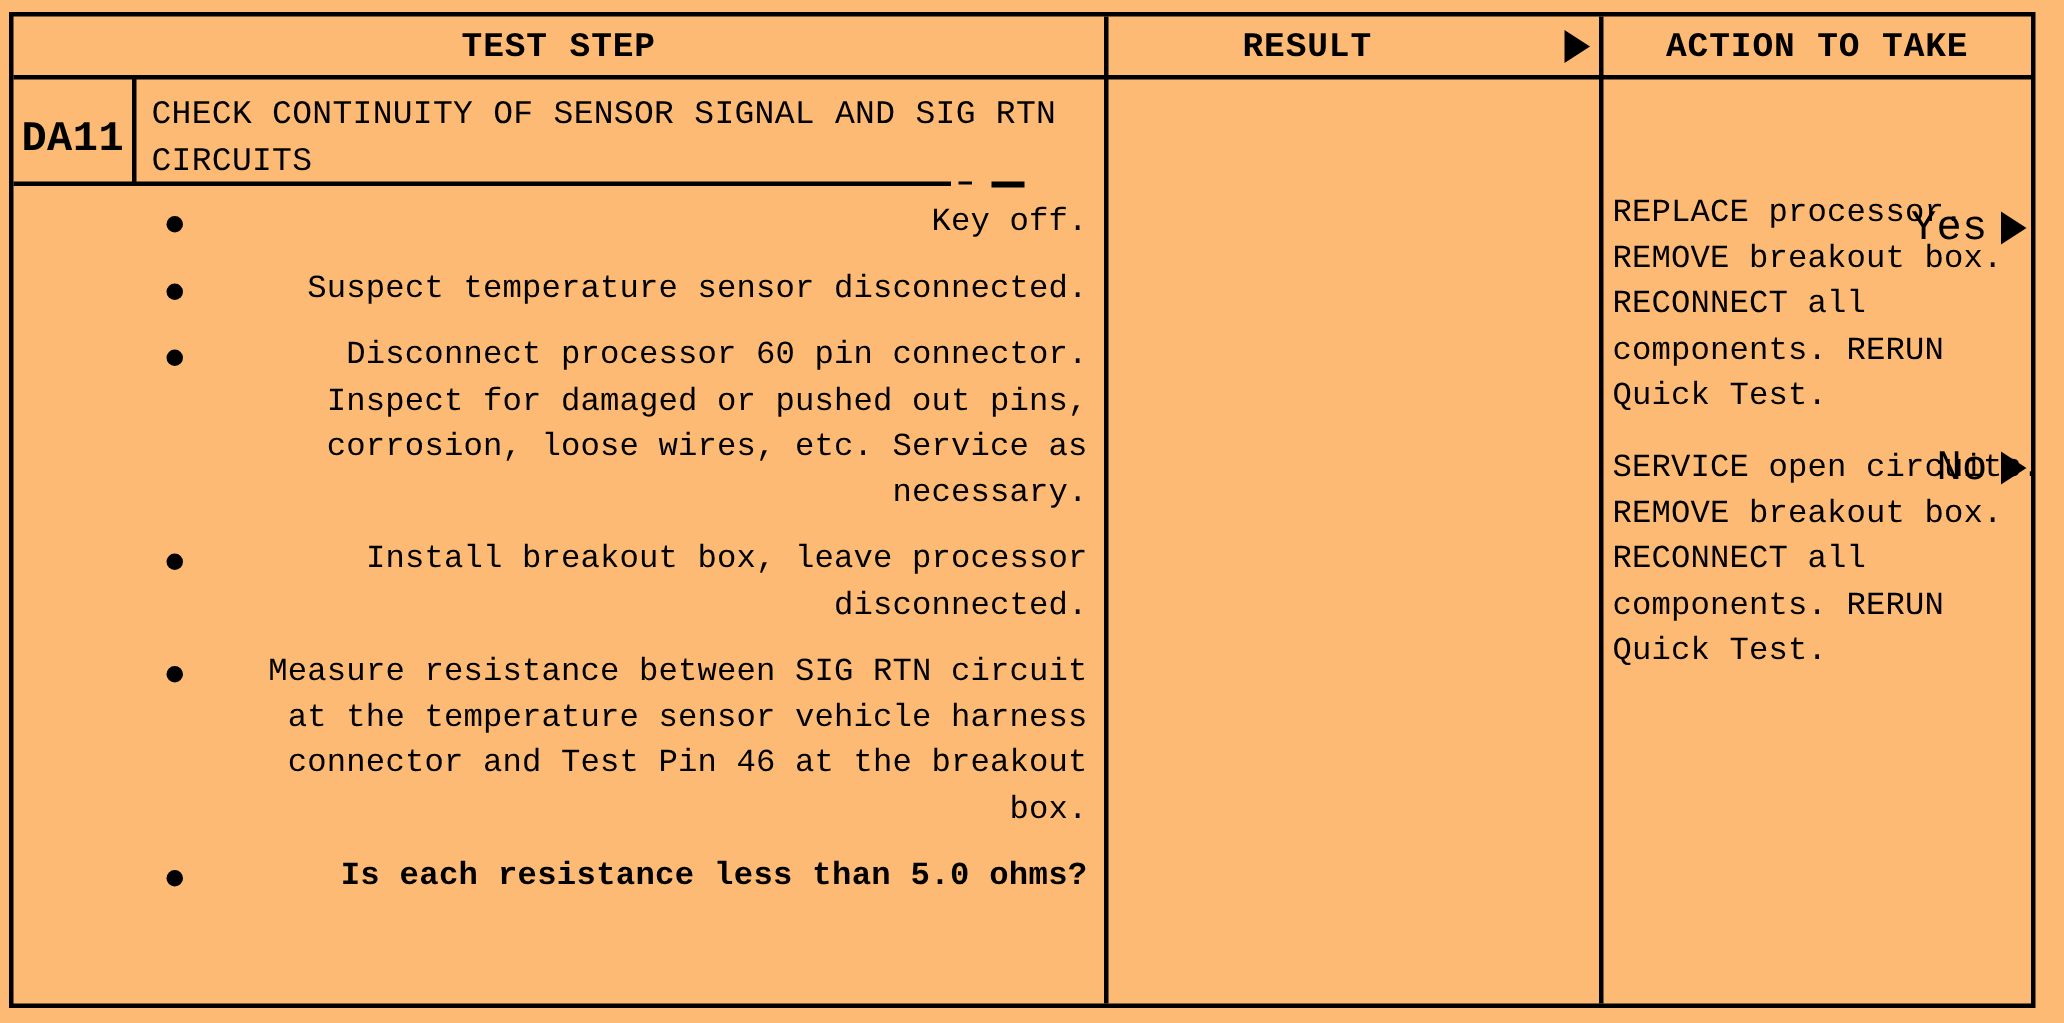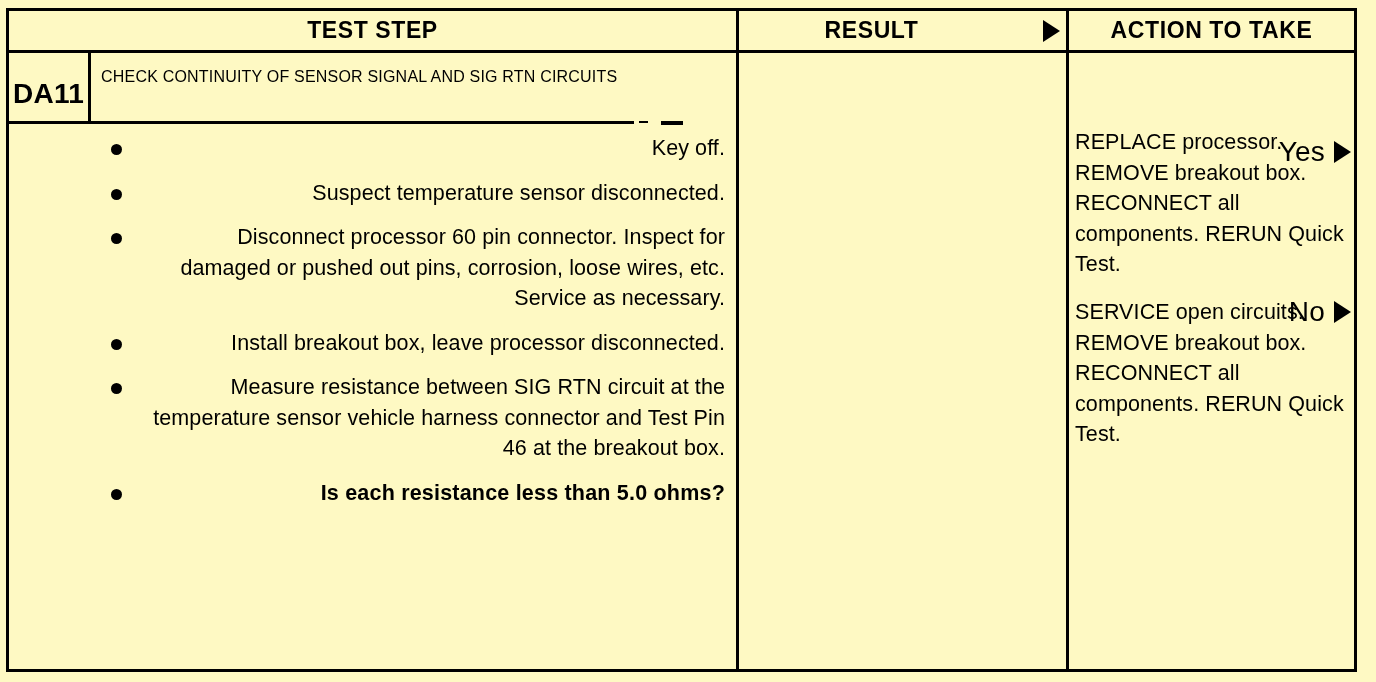--- a/index.html
+++ b/index.html
@@ -12,21 +12,22 @@
     font-family: "Liberation Sans", sans-serif;
     color: #000000;
     -webkit-font-smoothing: none;
   }
 
   .page {
     position: relative;
     width: 1376px;
     height: 682px;
     overflow: hidden;
-    background: #fef9c3;
+    background: #fdba74;
+    font-family: Liberation Mono, monospace;
   }
 
   
   .table-frame {
     position: absolute;
     left: 6px;
     top: 8px;
     width: 1351px;
     height: 664px;
     box-sizing: border-box;
@@ -129,21 +130,21 @@
   }
 
   
   .step-title {
     position: absolute;
     left: 92px;
     top: 39px;
     width: 630px;
     padding-top: 11px;
     box-sizing: border-box;
-    font-size: 16px;
+    font-size: 22px;
     line-height: 31px;
     letter-spacing: 0.2px;
   }
 
   
   .title-rule {
     position: absolute;
     left: 0;
     top: 110px;
     width: 727px;

